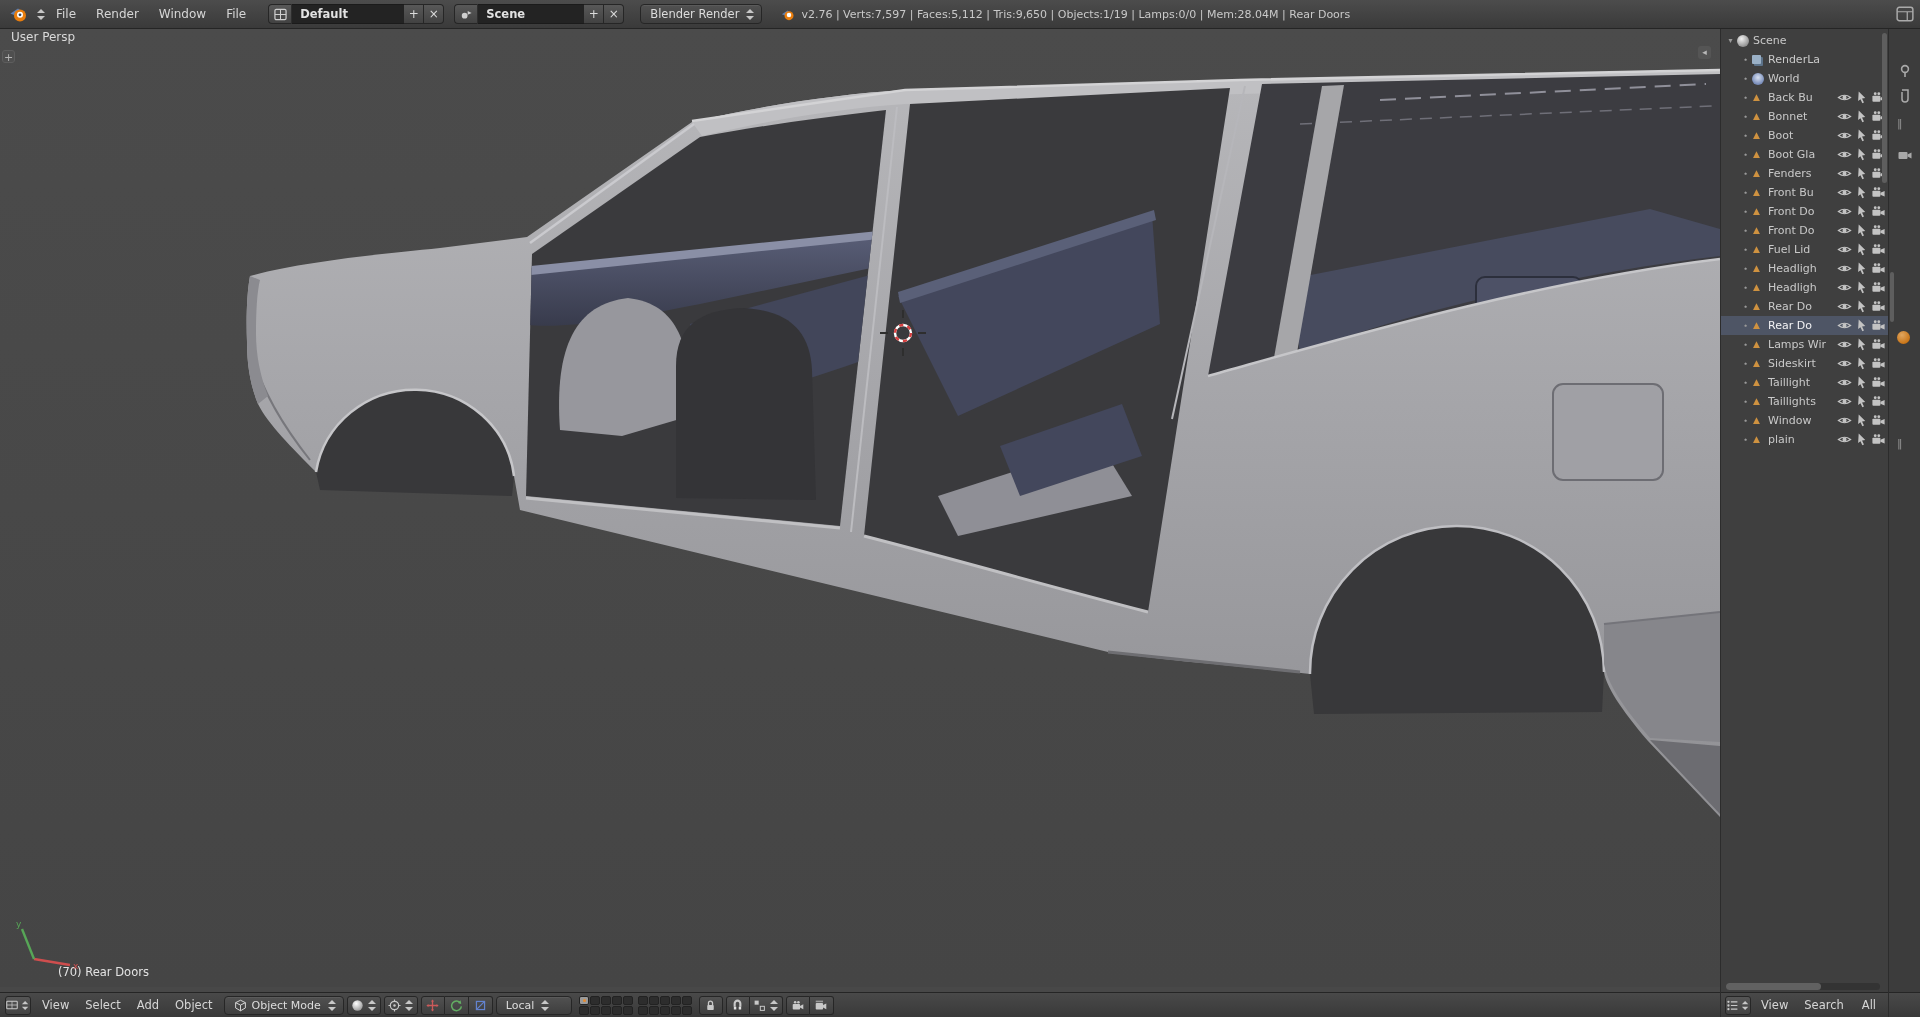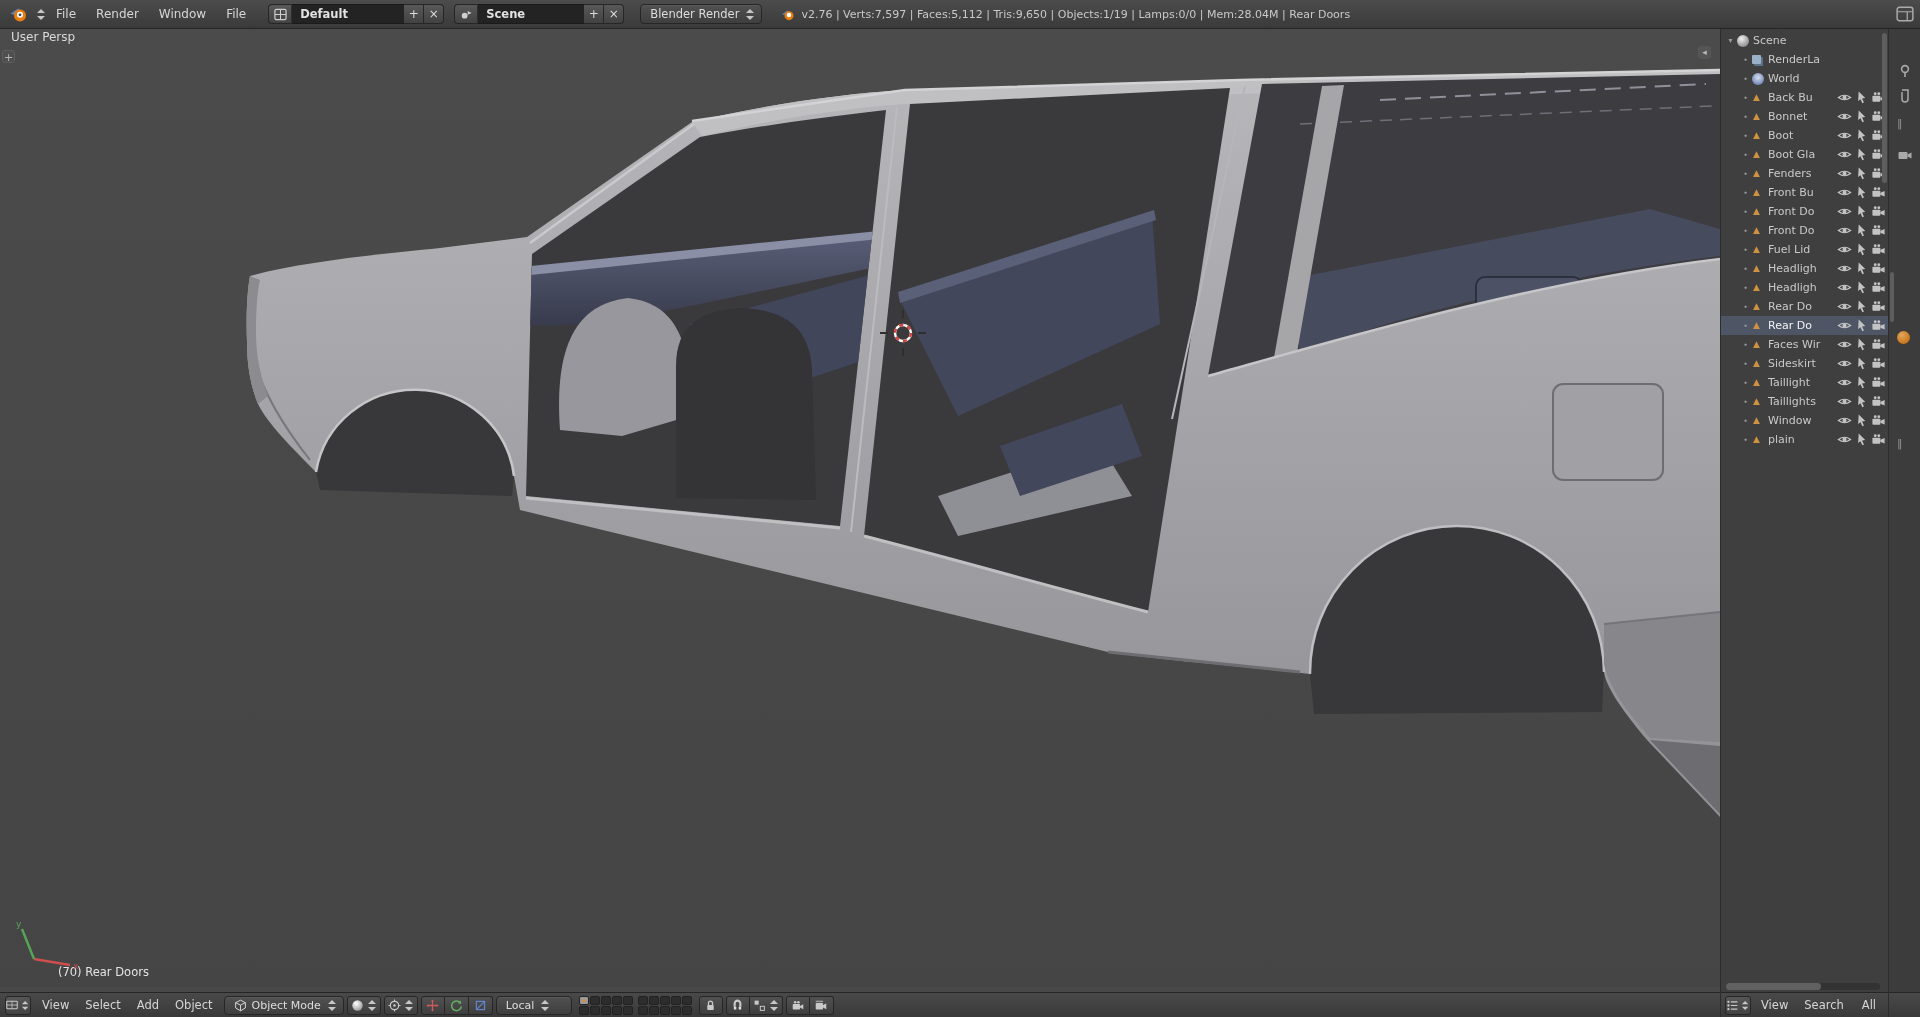--- a/index.html
+++ b/index.html
@@ -684,21 +684,21 @@
             <circle cx="8.3" cy="4" r="1.5" fill="#c3c3c3"></circle>
             <rect x="1.5" y="6" width="8.5" height="6.5" rx="1" fill="#c3c3c3"></rect>
             <path d="M10 8.3 L14.5 6.3 v6 L10 10.3 Z" fill="#c3c3c3"></path>
           </svg>
     </span>
   </div>
 
   <div class="ol-row">
     <span class="ol-expander">∙</span>
     <span class="ol-icon icon-mesh"></span>
-    <span class="ol-label">Faces Wir</span>
+    <span class="ol-label">Lamps Wir</span>
     <span class="ol-toggles">
       <svg class="tgl" viewBox="0 0 16 16">
             <path d="M1.5 8 Q8 3.2 14.5 8 Q8 12.8 1.5 8 Z" fill="none" stroke="#c3c3c3" stroke-width="1.3"></path>
             <circle cx="8" cy="8" r="2.1" fill="#c3c3c3"></circle>
           </svg>
       <svg class="tgl" viewBox="0 0 16 16">
             <path d="M5 1.5 L12 8.5 L8.6 9 L10.6 13.2 L8.9 14 L6.9 9.8 L4.4 11.8 Z" fill="#c3c3c3"></path>
           </svg>
       <svg class="tgl" viewBox="0 0 16 16">
             <circle cx="4.5" cy="4" r="1.5" fill="#c3c3c3"></circle>

